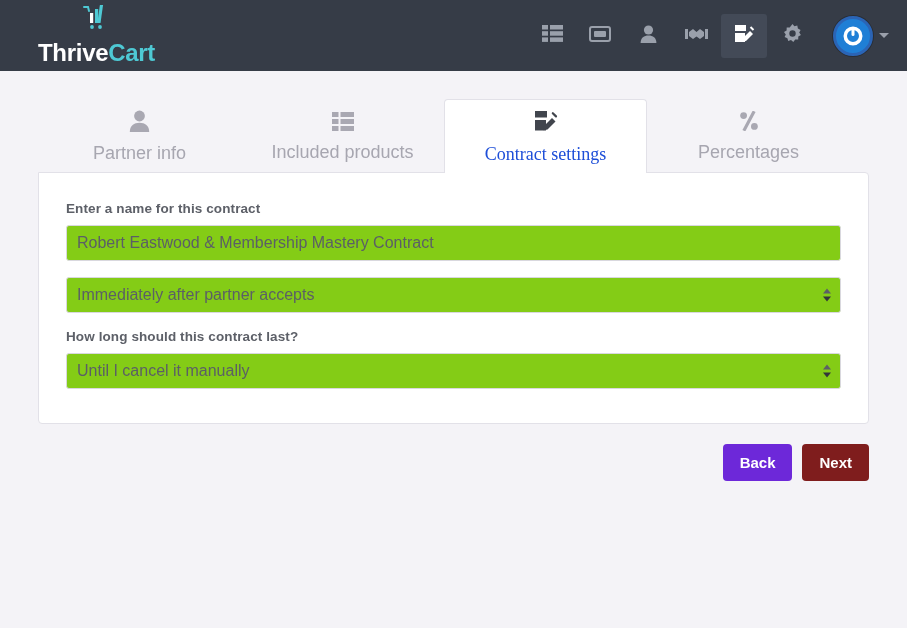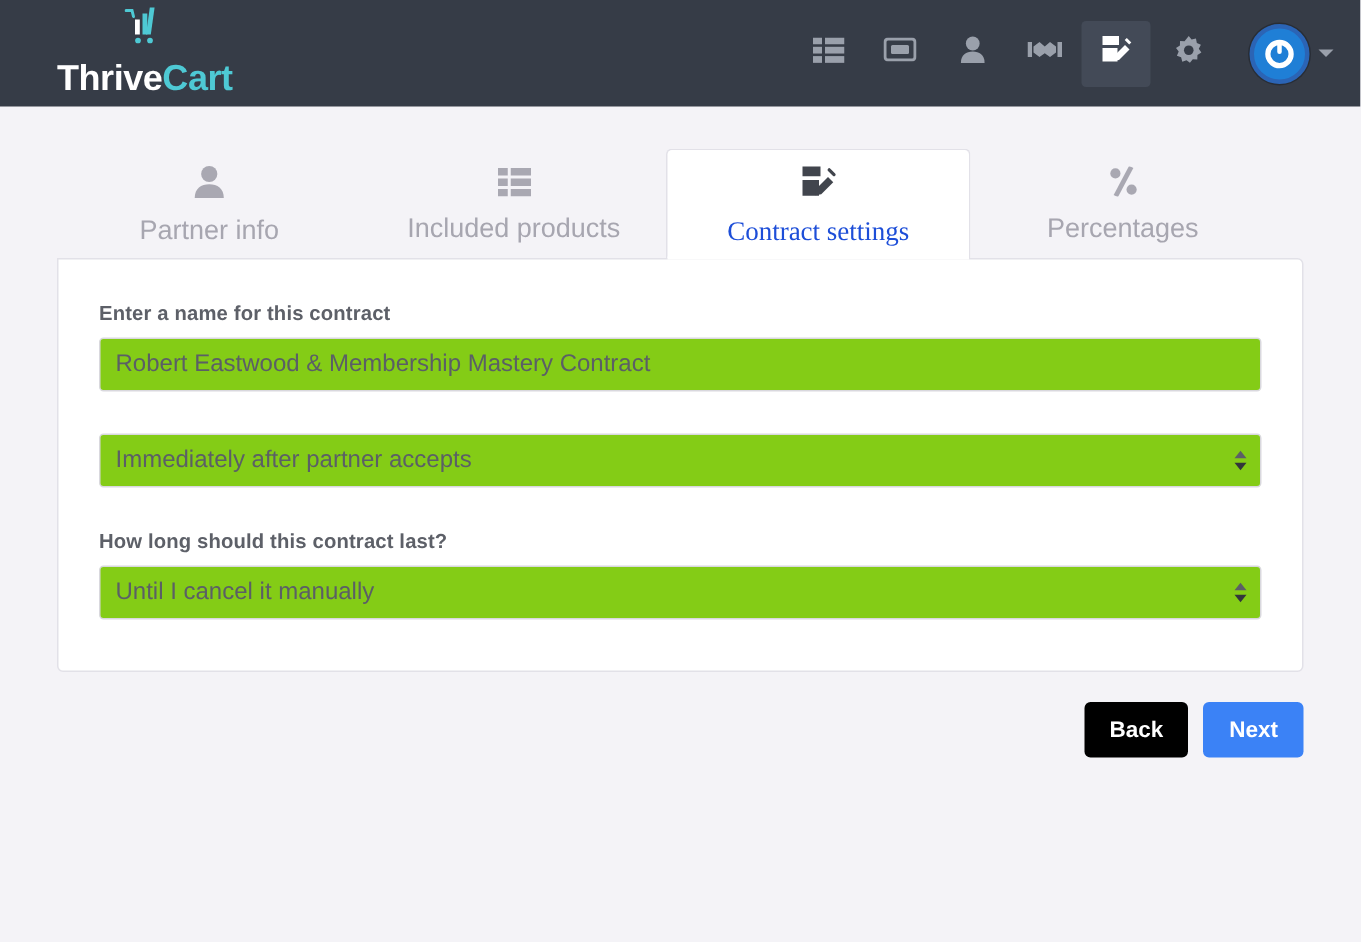--- a/index.html
+++ b/index.html
@@ -108,21 +108,21 @@
 
   
   .card {
     background: #ffffff;
     border: 1px solid #e2e1e8;
     border-radius: 0 4px 4px 4px;
     padding: 28px 27px 34px 27px;
     position: relative;
     z-index: 2;
   }
-  .field { margin-bottom: 28px; }
+  .field { margin-bottom: 16px; }
   .field:last-child { margin-bottom: 0; }
   .field-label {
     font-size: 13.5px;
     font-weight: bold;
     color: #5d6068;
     margin-bottom: 9px;
     letter-spacing: 0.1px;
   }
   .text-input, .select-box {
     width: 100%;
@@ -167,22 +167,22 @@
     border-radius: 4px;
     font-family: "Liberation Sans", sans-serif;
     font-size: 15px;
     font-weight: bold;
     color: #ffffff;
     padding: 0 17px;
     height: 37px;
     cursor: pointer;
     line-height: 37px;
   }
-  .btn-back { background: #000000; margin-left: 43px; }
-  .btn-next { background: #3b82f6; }
+  .btn-back { background: #6d28d9; margin-left: 43px; }
+  .btn-next { background: #7f1d1d; }
 </style>
 </head>
 <body>
 
 <div class="header">
 
   <div class="logo">
     <span>
       <svg class="logo-mark" viewBox="0 0 28 26">
         <path d="M1 3 L5 3 L6 7" stroke="#4ec9d4" stroke-width="2" fill="none" stroke-linecap="round"></path>

